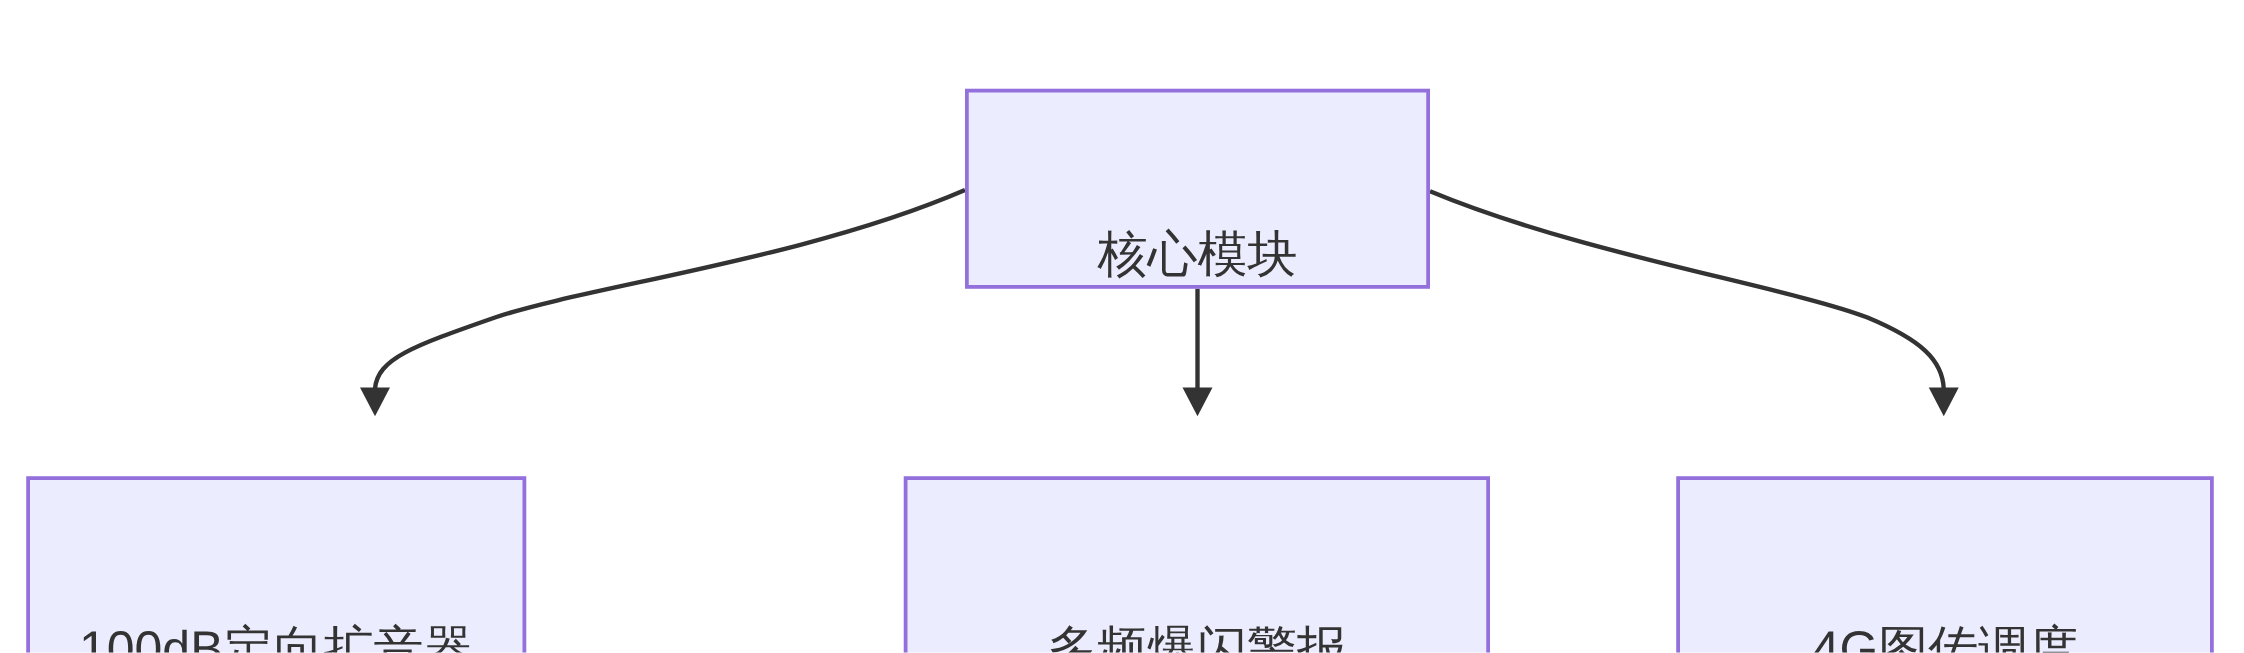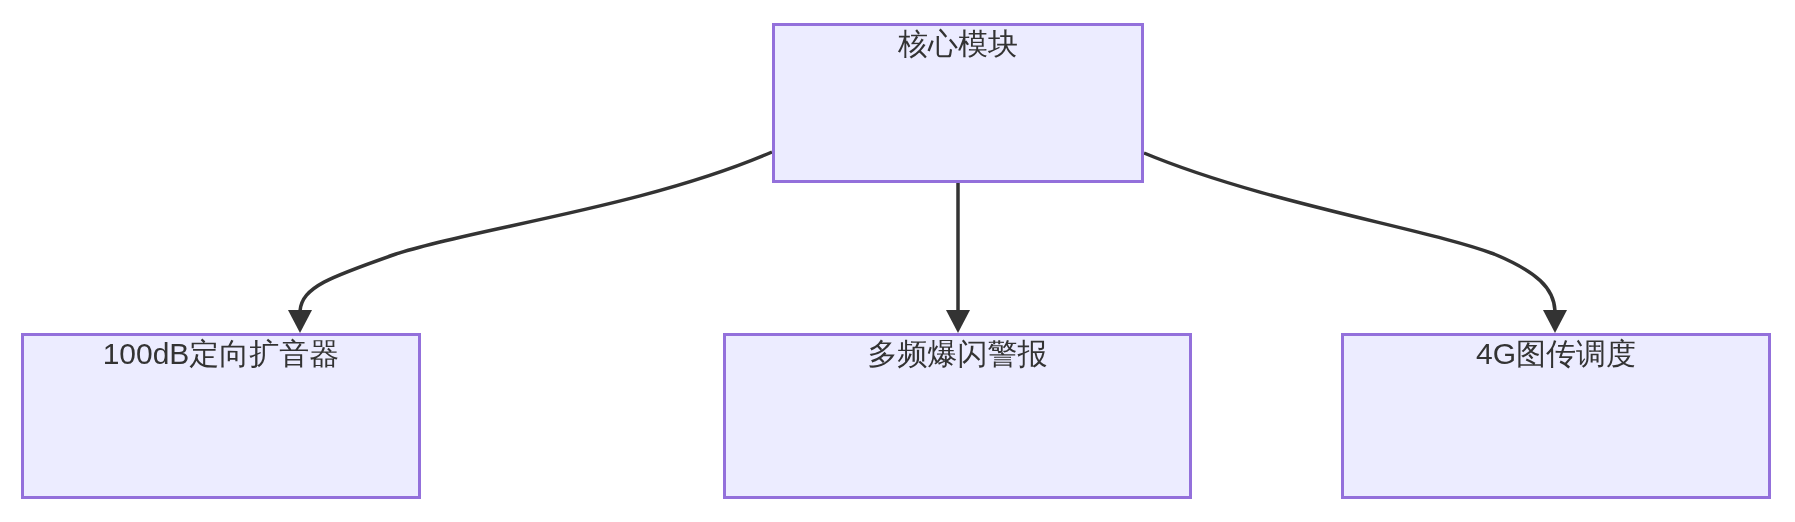--- a/index.html
+++ b/index.html
@@ -35,27 +35,28 @@
   .arrowhead{
     fill:var(--edge-line);
     stroke:none;
   }
   .node{
     position:absolute;
     box-sizing:border-box;
     background:var(--node-fill);
     border:3px solid var(--node-border);
     display:flex;
-    align-items:flex-start;
+    align-items:flex-end;
     justify-content:center;
     text-align:center;
     color:var(--text);
-    font-size:30px;
+    font-size:40px;
     line-height:1.2;
     white-space:nowrap;
+    margin-top:48px;
   }
   .node-root    {left:772px;  top:23px;  width:372px; height:160px;}
   .node-child-0 {left:21px;   top:333px; width:400px; height:166px;}
   .node-child-1 {left:723px;  top:333px; width:469px; height:166px;}
   .node-child-2 {left:1341px; top:333px; width:430px; height:166px;}
 </style>
 </head>
 <body>
 
 <div class="canvas">

